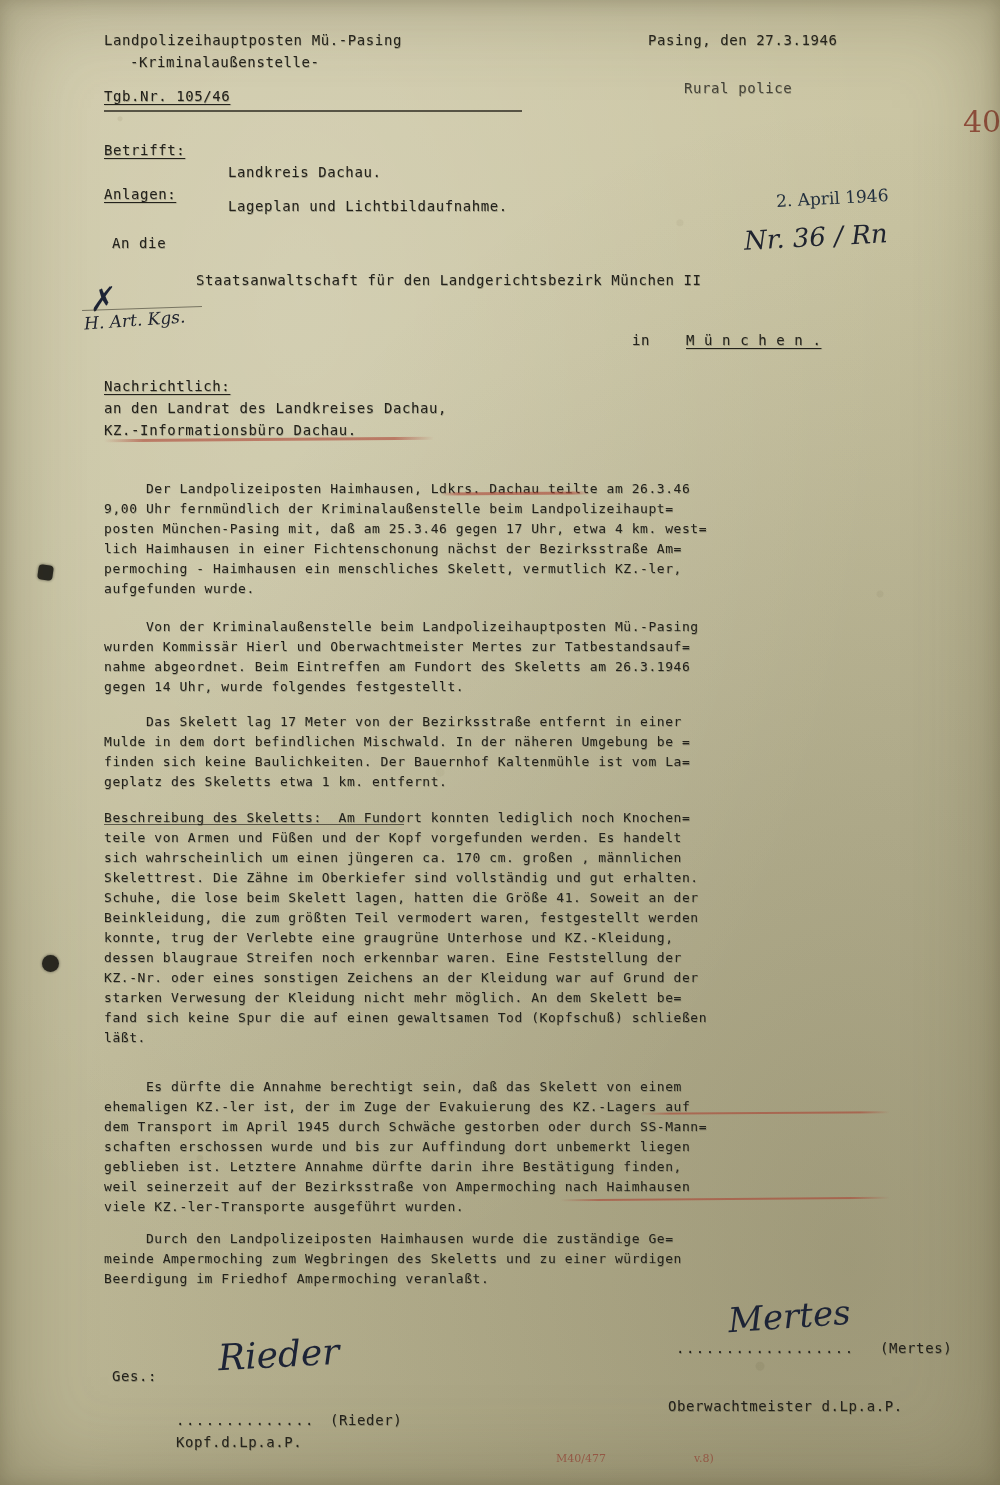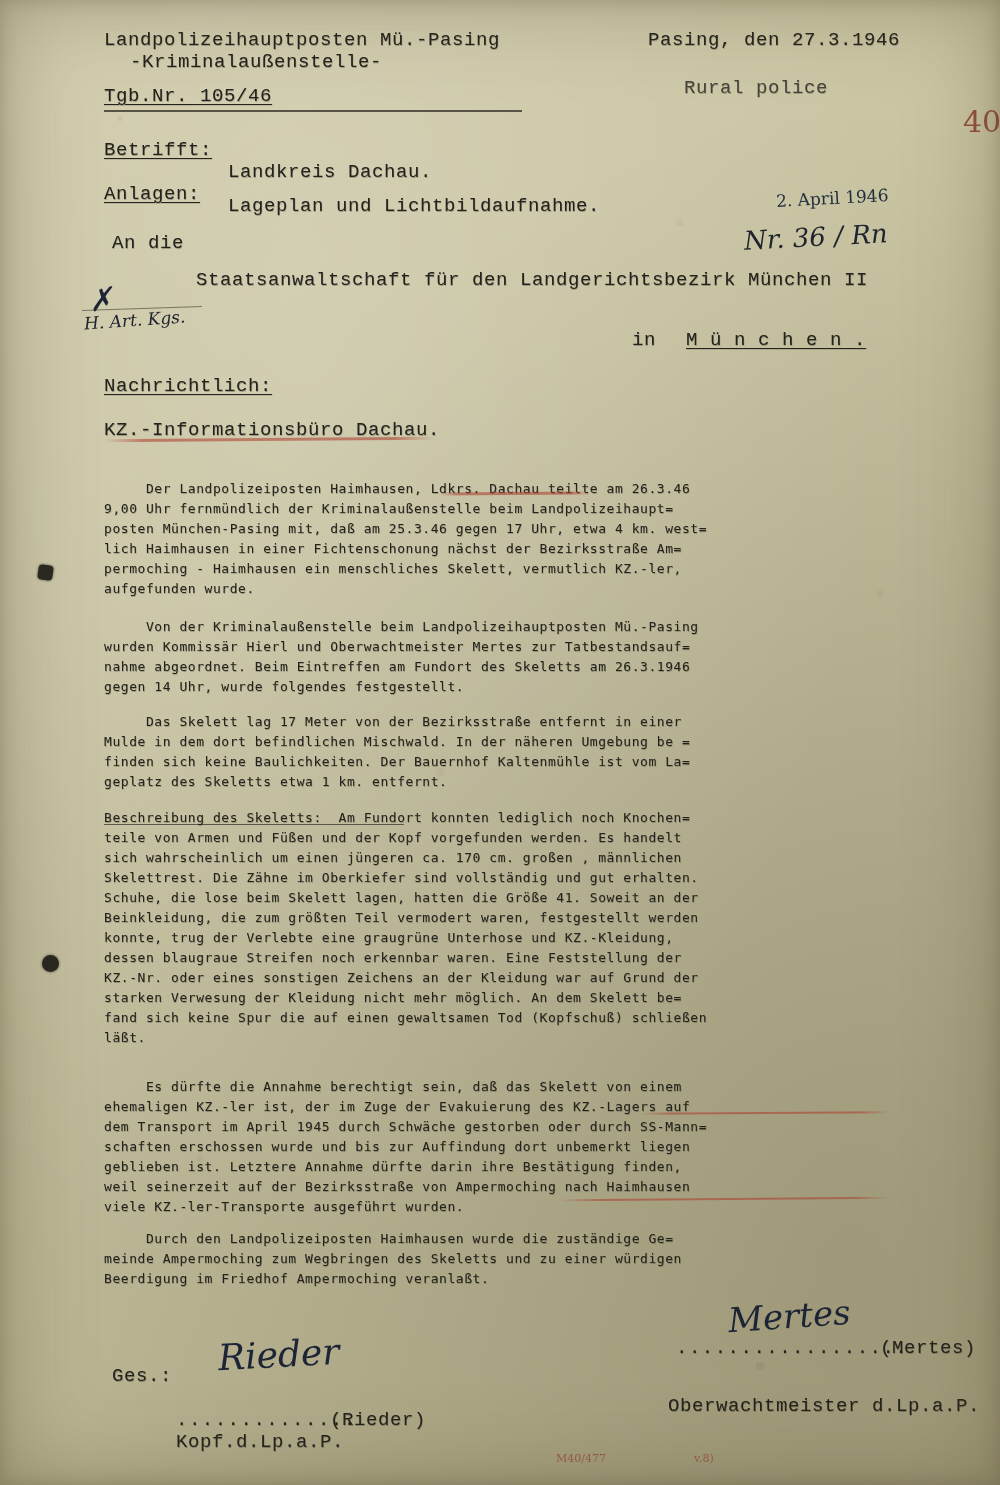--- a/index.html
+++ b/index.html
@@ -41,26 +41,25 @@
     box-shadow: inset 0 0 90px rgba(80,72,40,0.38), inset 0 0 18px rgba(70,62,35,0.25);
   }
   .sheet {
     position: absolute;
     left: 0; top: 0; right: 0; bottom: 0;
     padding: 0;
   }
   .t {
     position: absolute;
     white-space: pre;
-    font-size: 19px;
+    font-size: 14px;
     line-height: 21.5px;
     letter-spacing: 0.6px;
     color: #23221c;
     text-shadow: 0.5px 0.5px 0 rgba(40,38,28,0.30);
-    font-family: Liberation Mono, monospace;
   }
   .u { text-decoration: underline; text-decoration-thickness: 1px; text-underline-offset: 3px; }
   .faint { color: #3a3930; opacity: .92; }
   .block {
     position: absolute;
     white-space: pre;
     font-size: 13px;
     line-height: 20px;
     letter-spacing: 0.55px;
     color: #23221c;
@@ -148,20 +147,21 @@
 
     <div class="t u" style="left:104px; top:184px;">Anlagen:</div>
     <div class="t" style="left:228px; top:184px;margin-top:12px;">Lageplan und Lichtbildaufnahme.</div>
 
     <div class="t" style="left:112px; top:233px;">An die</div>
     <div class="t" style="left:196px; top:270px;">Staatsanwaltschaft für den Landgerichtsbezirk München II</div>
     <div class="t" style="left:632px; top:330px;">in</div>
     <div class="t u" style="left:686px; top:330px;">M ü n c h e n .</div>
 
     <div class="t u" style="left:104px; top:376px;">Nachrichtlich:</div>
+    <div class="t" style="left:104px; top:398px;">an den Landrat des Landkreises Dachau,</div>
     <div class="t" style="left:104px; top:420px;">KZ.-Informationsbüro Dachau.</div>
     <div class="redline" style="left:104px; top:438px; width:330px;"></div>
 
     <div class="stamp" style="left:776px; top:188px; font-size:17px; transform:rotate(-3deg);">2. April 1946</div>
     <div class="hand" style="left:744px; top:222px; font-size:26px; transform:rotate(-3deg);">Nr. 36 / Rn</div>
 
     <div class="hand" style="left:88px; top:282px; font-size:30px; transform:rotate(-10deg); color:#1d2436;">✗</div>
     <div class="hand" style="left:84px; top:310px; font-size:17px; transform:rotate(-4deg);">H. Art. Kgs.</div>
     <div class="rule" style="left:82px; top:308px; width:120px; height:1px; opacity:.55; transform:rotate(-2deg);"></div>
 

